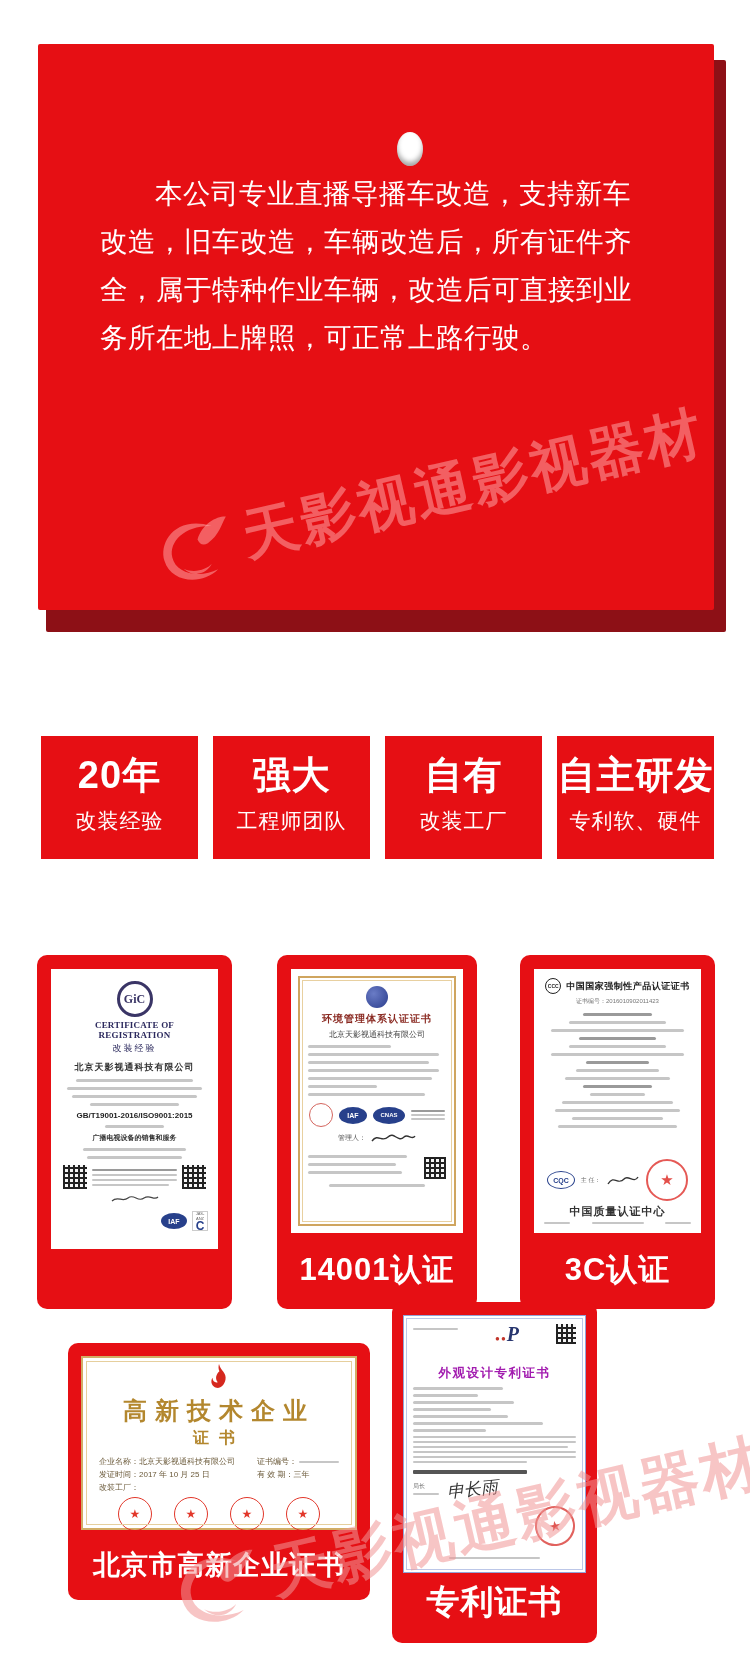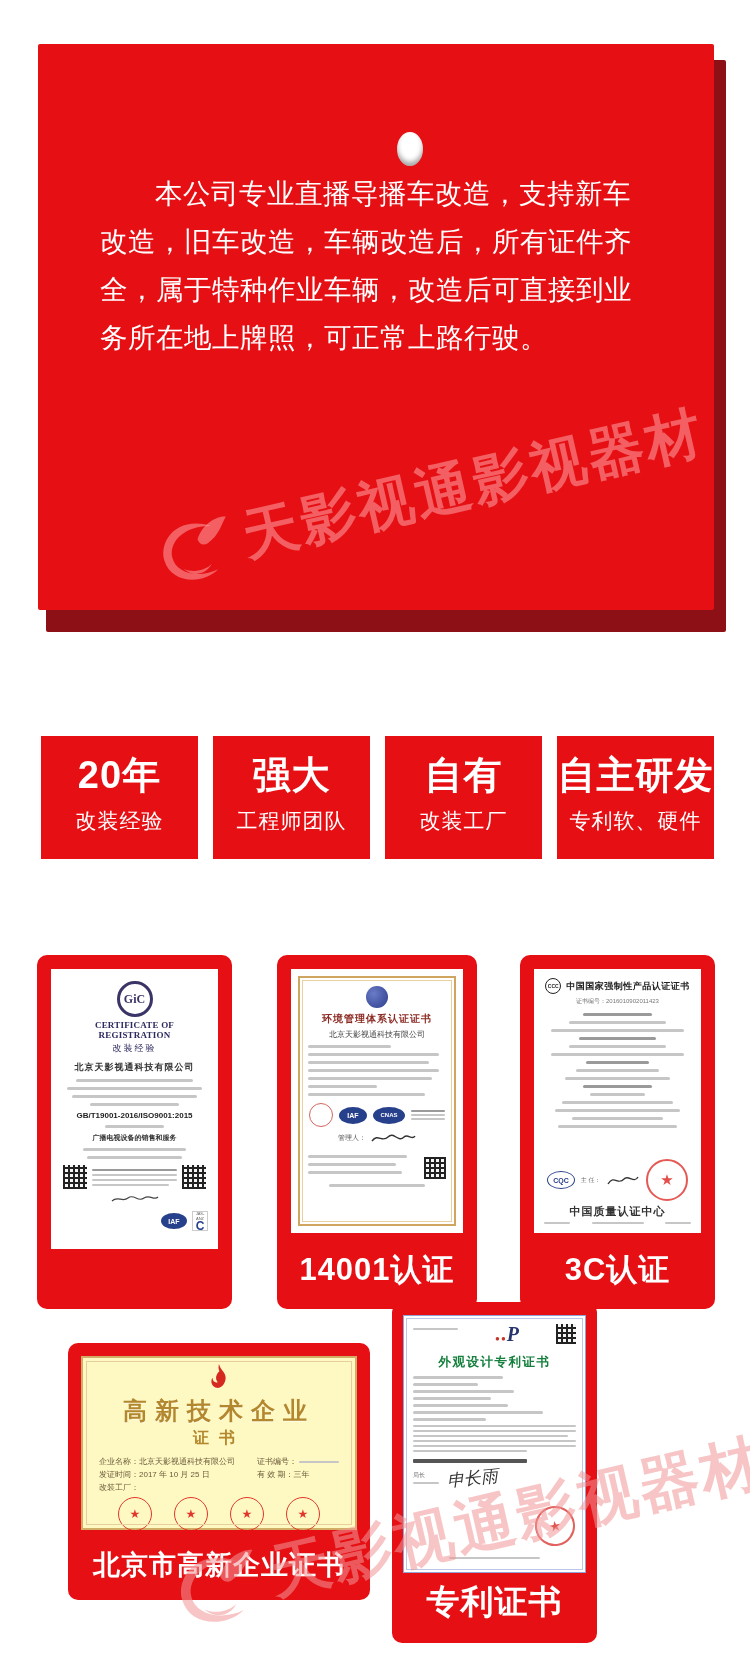--- a/index.html
+++ b/index.html
@@ -37,21 +37,21 @@
 
   .f1 { left: 37px;  top: 955px; width: 195px; height: 354px; }
   .f2 { left: 277px; top: 955px; width: 200px; height: 354px; }
   .f3 { left: 520px; top: 955px; width: 195px; height: 354px; }
   .f1 .cert-label, .f2 .cert-label, .f3 .cert-label { font-size: 31px; bottom: 18px; }
   .f1 .cwhite { left: 14px; top: 14px; width: 167px; height: 280px; }
   .f2 .cwhite { left: 14px; top: 14px; width: 172px; height: 264px; }
   .f3 .cwhite { left: 14px; top: 14px; width: 167px; height: 264px; }
 
   .f4 { left: 68px;  top: 1343px; width: 302px; height: 257px; }
-  .f4 .cwhite { left: 13px; top: 13px; width: 276px; height: 174px; background: #fef9c3; }
+  .f4 .cwhite { left: 13px; top: 13px; width: 276px; height: 174px; background: #ffffff; }
   .f4 .cert-label { font-size: 27px; bottom: 17px; }
   .f5 { left: 392px; top: 1302px; width: 205px; height: 341px; }
   .f5 .cwhite { left: 11px; top: 13px; width: 183px; height: 258px; }
   .f5 .cert-label { font-size: 33px; bottom: 18px; }
 
   
   .bl { height: 3px; background: #c6c6c6; border-radius: 2px; margin: 5px auto; }
   .bl.dk { background: #9a9a9a; }
   .bl.left { margin: 5px 0; }
   .w30{width:30%}.w40{width:40%}.w45{width:45%}.w50{width:50%}.w55{width:55%}.w60{width:60%}
@@ -148,22 +148,22 @@
 
   
   .c5 { border: 1px solid #93a3d8; outline: 1px solid #bcc7e8; outline-offset: -4px;
         height: 100%; padding: 8px 9px; position: relative; }
   .c5-top { display: flex; justify-content: space-between; align-items: flex-start; }
   .c5-top .bl { margin-top: 4px; width: 45px; height: 2px; }
   .c5-logo { font-family: "Liberation Serif", serif; font-style: italic; font-weight: bold;
              font-size: 20px; color: #27356e; line-height: 20px; }
   .c5-logo .dots { color: #c2362b; font-size: 8px; letter-spacing: 1px; font-style: normal; }
   .c5 .qr { width: 20px; height: 20px; }
-  .c5-title { text-align: center; font-size: 12.5px; font-weight: bold; color: #15803d;
-              letter-spacing: 1.5px; margin-top: 5px; font-family: "Liberation Serif", serif; }
+  .c5-title { text-align: center; font-size: 12.5px; font-weight: bold; color: #a21caf;
+              letter-spacing: 1.5px; margin-top: 16px; font-family: "Liberation Serif", serif; }
   .c5-body { margin-top: 5px; }
   .c5-body .bl { height: 2.5px; margin: 4.5px 0; }
   .c5-par .bl { height: 2px; margin: 3px 0; }
   .c5-darkbar { width: 70%; height: 4px; background: #555; border-radius: 1px; margin: 7px 0 4px; }
   .c5-sig { display: flex; align-items: center; gap: 8px; margin-top: 2px; }
   .c5-dirco { width: 26px; }
   .c5-dir { font-size: 6px; color: #777; }
   .c5-dirco .bl { margin: 2px 0; height: 2px; }
   .c5-script { font-family: "DejaVu Serif", serif; font-style: italic; font-size: 17px; color: #333;
                transform: rotate(-6deg); }

